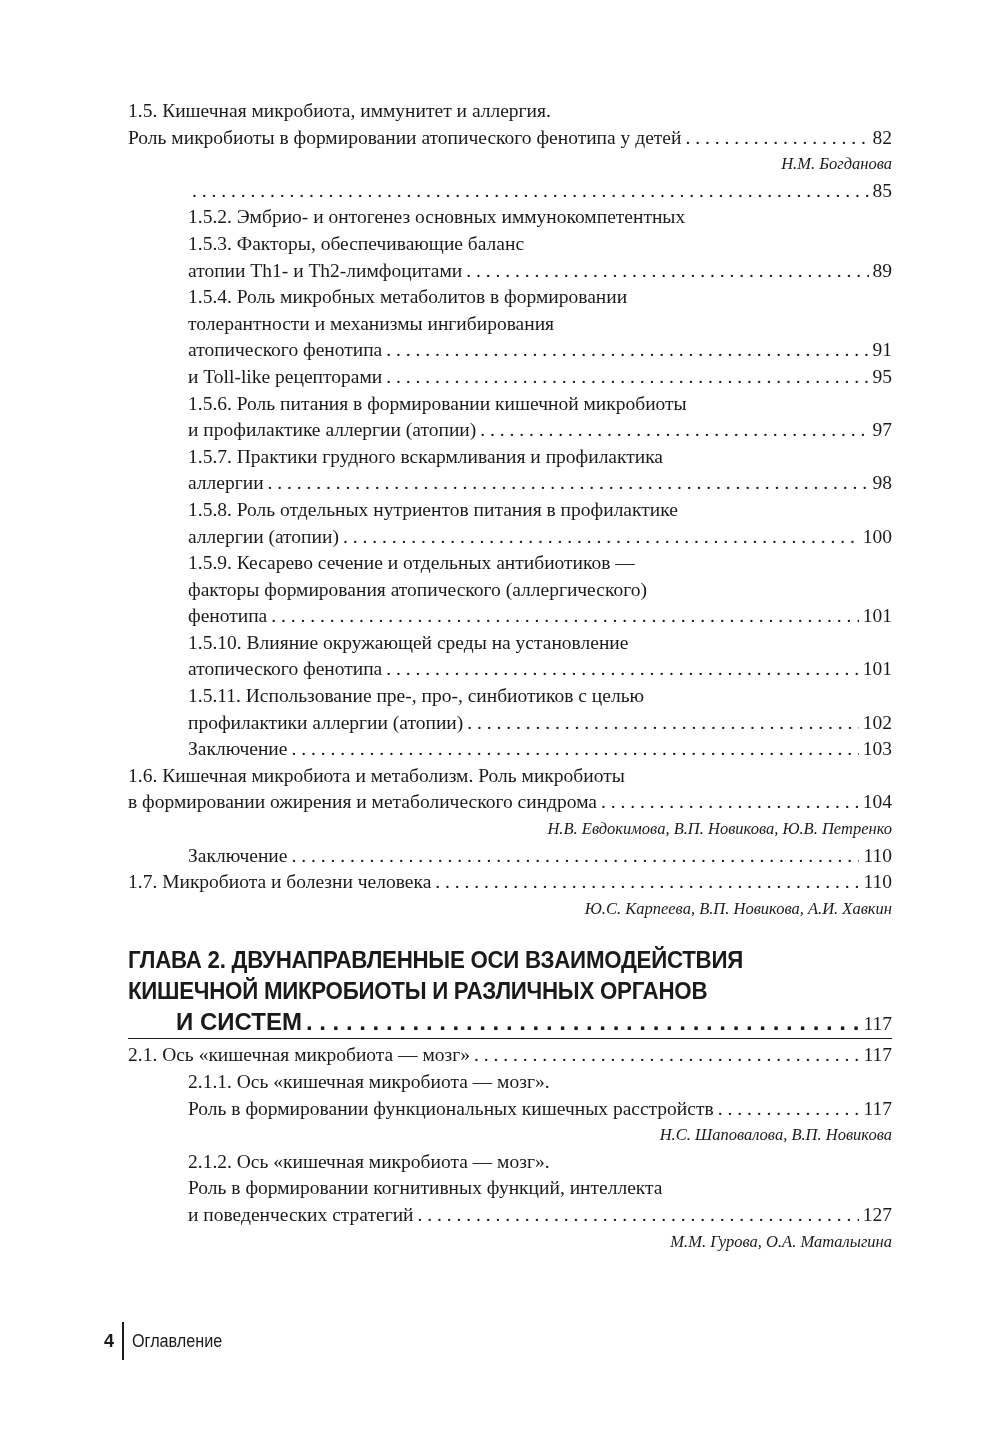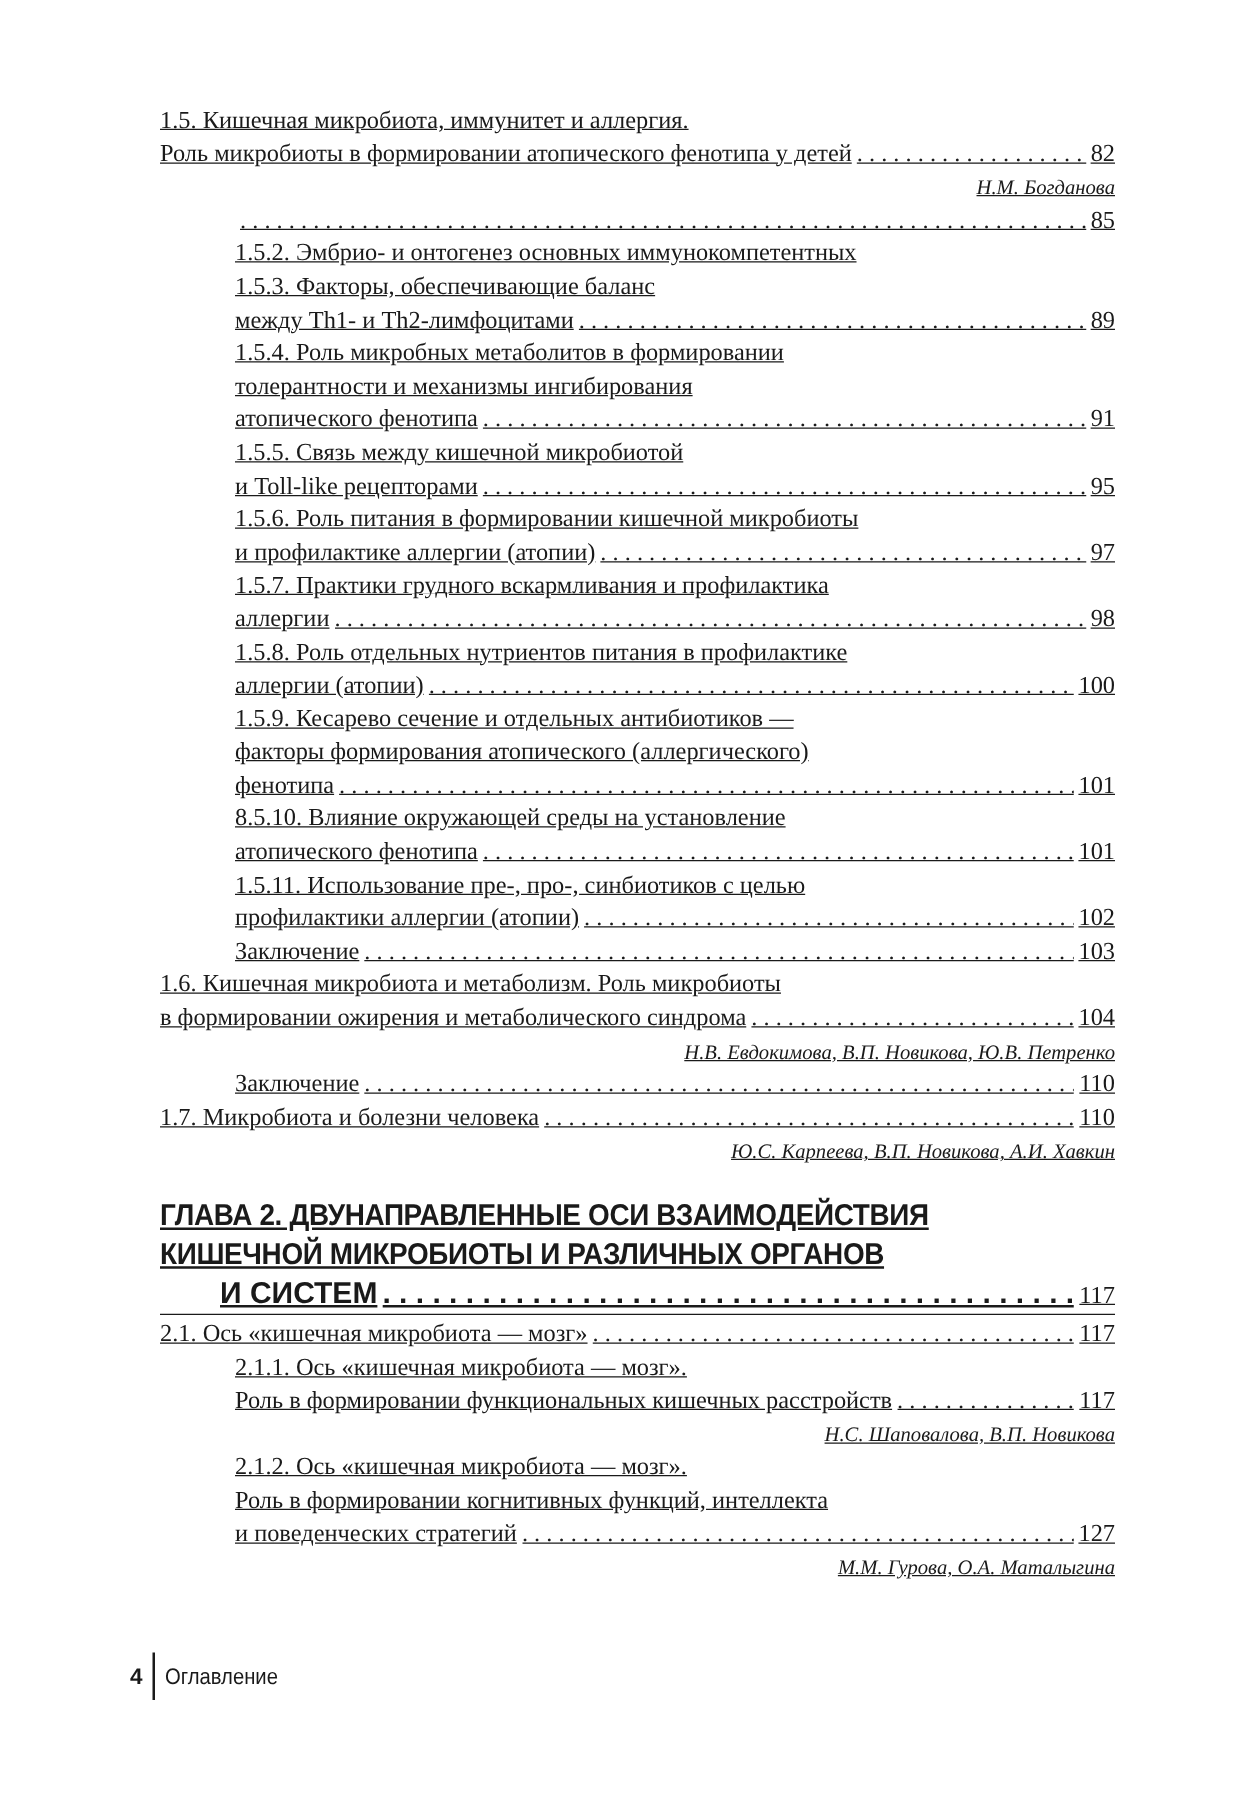--- a/index.html
+++ b/index.html
@@ -1,18 +1,18 @@
 <!DOCTYPE html>
 <html><head>
 <meta charset="utf-8">
 <style>
   html,body{margin:0;padding:0;background:#fff;}
   body{width:1000px;height:1455px;position:relative;overflow:hidden;color:#1a1a1a;
     font-family:"Liberation Serif","DejaVu Serif",serif;}
-  .page{position:absolute;left:128px;top:84px;width:764px;text-decoration:underline;}
+  .page{position:absolute;left:128px;top:98px;width:764px;}
   .row{display:flex;align-items:baseline;font-size:19.5px;line-height:26.6px;height:26.6px;white-space:nowrap;}
   .row .t{flex:0 0 auto;}
   .row .dots{flex:1 1 auto;overflow:hidden;margin:0 4px;letter-spacing:4px;}
   .row .dots::before{content:". . . . . . . . . . . . . . . . . . . . . . . . . . . . . . . . . . . . . . . . . . . . . . . . . . . . . . . . . . . . . . . . . . . . . . . . . . . . . . . . . . . . . . . . . . . . . . . . . . . . . . . . . . . . .";letter-spacing:0;}
   .row .pg{flex:0 0 auto;text-align:right;}
   .l1{padding-left:0;}
   .l2{padding-left:60px;}
   .auth{font-style:italic;font-size:16.5px;padding-left:44px;justify-content:flex-end;}
   .chap{font-weight:bold;font-size:24px;line-height:31px;height:31px;font-family:"Liberation Sans","DejaVu Sans",sans-serif;letter-spacing:-0.3px;transform:scaleX(0.93);transform-origin:left;}
   .chaprow{font-weight:bold;font-size:24px;line-height:31px;height:31px;font-family:"Liberation Sans","DejaVu Sans",sans-serif;margin-left:48px;}
@@ -44,39 +44,36 @@
         <span class="dots"></span>
         <span class="pg">85</span>
       </div>
       <div class="row l2">
         <span class="t">1.5.2. Эмбрио- и онтогенез основных иммунокомпетентных</span>
       </div>
       <div class="row l2">
         <span class="t">1.5.3. Факторы, обеспечивающие баланс</span>
       </div>
       <div class="row l2">
-        <span class="t">между Th1- и Th2-лимфоцитами</span>
+        <span class="t">атопии Th1- и Th2-лимфоцитами</span>
         <span class="dots"></span>
         <span class="pg">89</span>
       </div>
       <div class="row l2">
         <span class="t">1.5.4. Роль микробных метаболитов в формировании</span>
       </div>
       <div class="row l2">
         <span class="t">толерантности и механизмы ингибирования</span>
       </div>
       <div class="row l2">
         <span class="t">атопического фенотипа</span>
         <span class="dots"></span>
         <span class="pg">91</span>
       </div>
       <div class="row l2">
-        <span class="t">1.5.5. Связь между кишечной микробиотой</span>
-      </div>
-      <div class="row l2">
         <span class="t">и Toll-like рецепторами</span>
         <span class="dots"></span>
         <span class="pg">95</span>
       </div>
       <div class="row l2">
         <span class="t">1.5.6. Роль питания в формировании кишечной микробиоты</span>
       </div>
       <div class="row l2">
         <span class="t">и профилактике аллергии (атопии)</span>
         <span class="dots"></span>
@@ -103,21 +100,21 @@
       </div>
       <div class="row l2">
         <span class="t">факторы формирования атопического (аллергического)</span>
       </div>
       <div class="row l2">
         <span class="t">фенотипа</span>
         <span class="dots"></span>
         <span class="pg">101</span>
       </div>
       <div class="row l2">
-        <span class="t">8.5.10. Влияние окружающей среды на установление</span>
+        <span class="t">1.5.10. Влияние окружающей среды на установление</span>
       </div>
       <div class="row l2">
         <span class="t">атопического фенотипа</span>
         <span class="dots"></span>
         <span class="pg">101</span>
       </div>
       <div class="row l2">
         <span class="t">1.5.11. Использование пре-, про-, синбиотиков с целью</span>
       </div>
       <div class="row l2">

